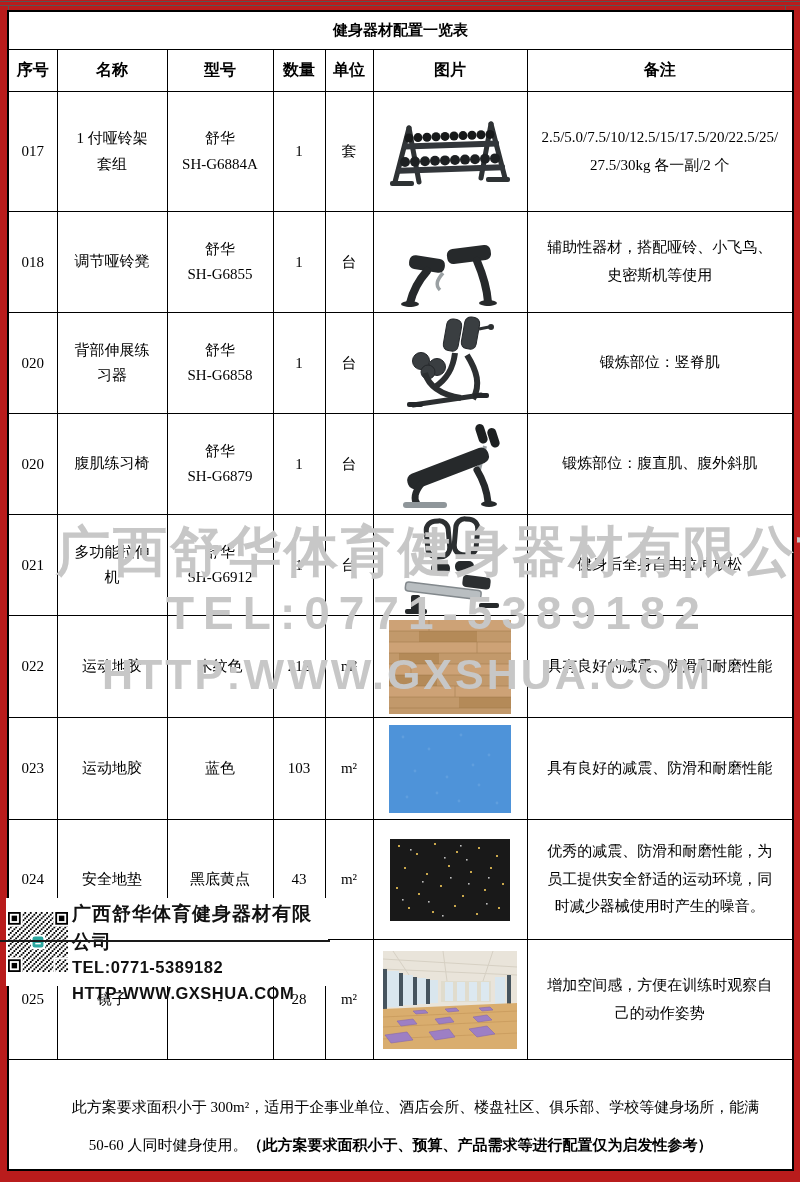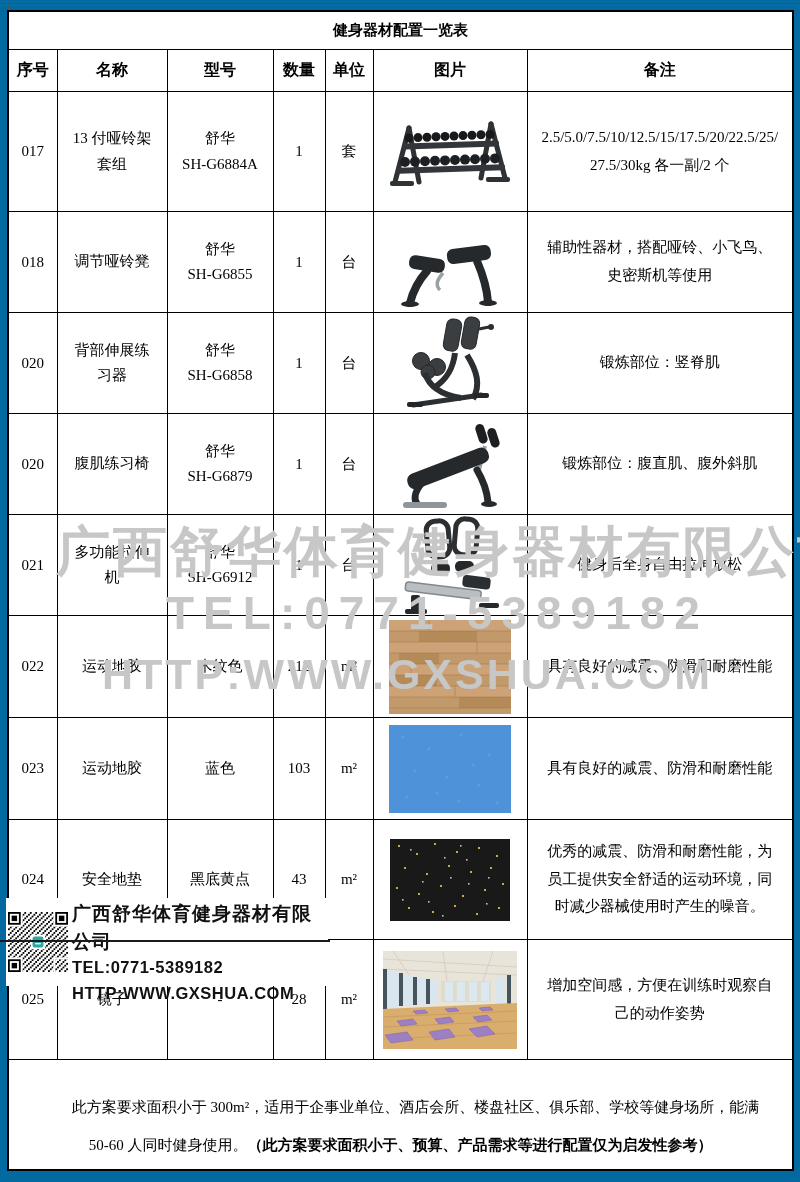--- a/index.html
+++ b/index.html
@@ -1,16 +1,16 @@
 <!DOCTYPE html>
 <html><head>
 <meta charset="utf-8">
 <style>
   html,body{margin:0;padding:0;background:#fff;}
-  .page{position:relative;width:800px;height:1182px;background:#0369a1;overflow:hidden;
+  .page{position:relative;width:800px;height:1182px;background:#b91c1c;overflow:hidden;
         font-family:"Liberation Serif","DejaVu Serif",serif;color:#000;}
   
   .art{position:absolute;background:#555;}
   
   table.cfg{position:absolute;left:7px;top:10px;width:785px;border-collapse:collapse;
             table-layout:fixed;background:#fff;}
   table.cfg{border:2px solid #000;}
   table.cfg td{border:1px solid #000;text-align:center;vertical-align:middle;
                font-size:15px;overflow:hidden;}
   td.title{font-family:"Liberation Sans","DejaVu Sans",sans-serif;font-weight:bold;
@@ -72,21 +72,21 @@
       <td>名称</td>
       <td>型号</td>
       <td>数量</td>
       <td>单位</td>
       <td>图片</td>
       <td>备注</td>
     </tr>
 
     <tr class="r-tall">
       <td>017</td>
-      <td class="wrap2">13 付哑铃架
+      <td class="wrap2">1 付哑铃架
 套组</td>
       <td class="wrap2">舒华
 SH-G6884A</td>
       <td>1</td>
       <td>套</td>
       <td class="pic">
         <svg width="126" height="88" viewBox="0 0 126 88">
           <g stroke="#2e3234" stroke-width="5" stroke-linecap="round">
             <line x1="22" y1="20" x2="8" y2="74"></line>
                 <line x1="22" y1="20" x2="32" y2="74"></line>

